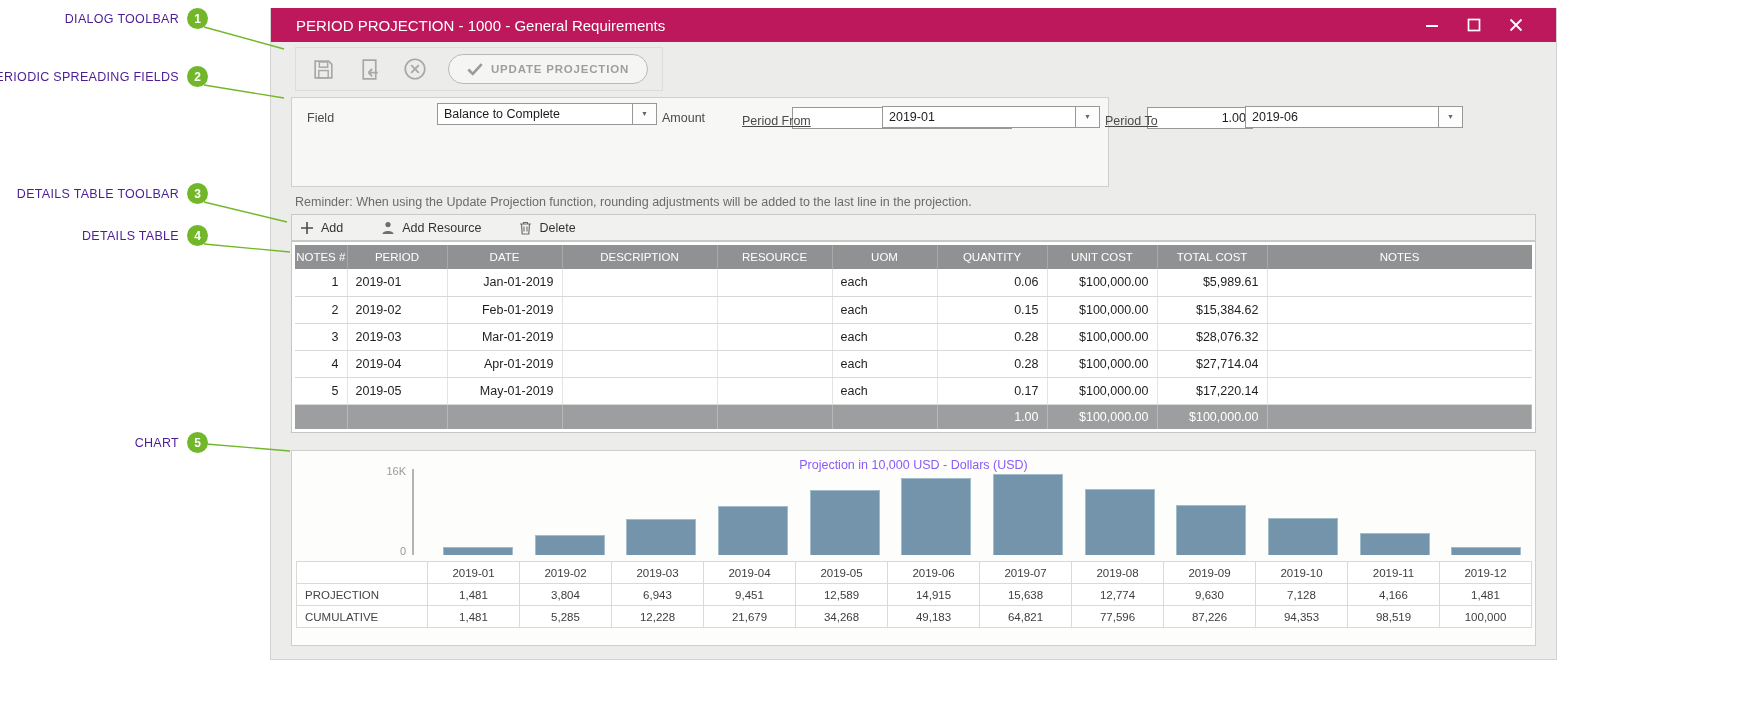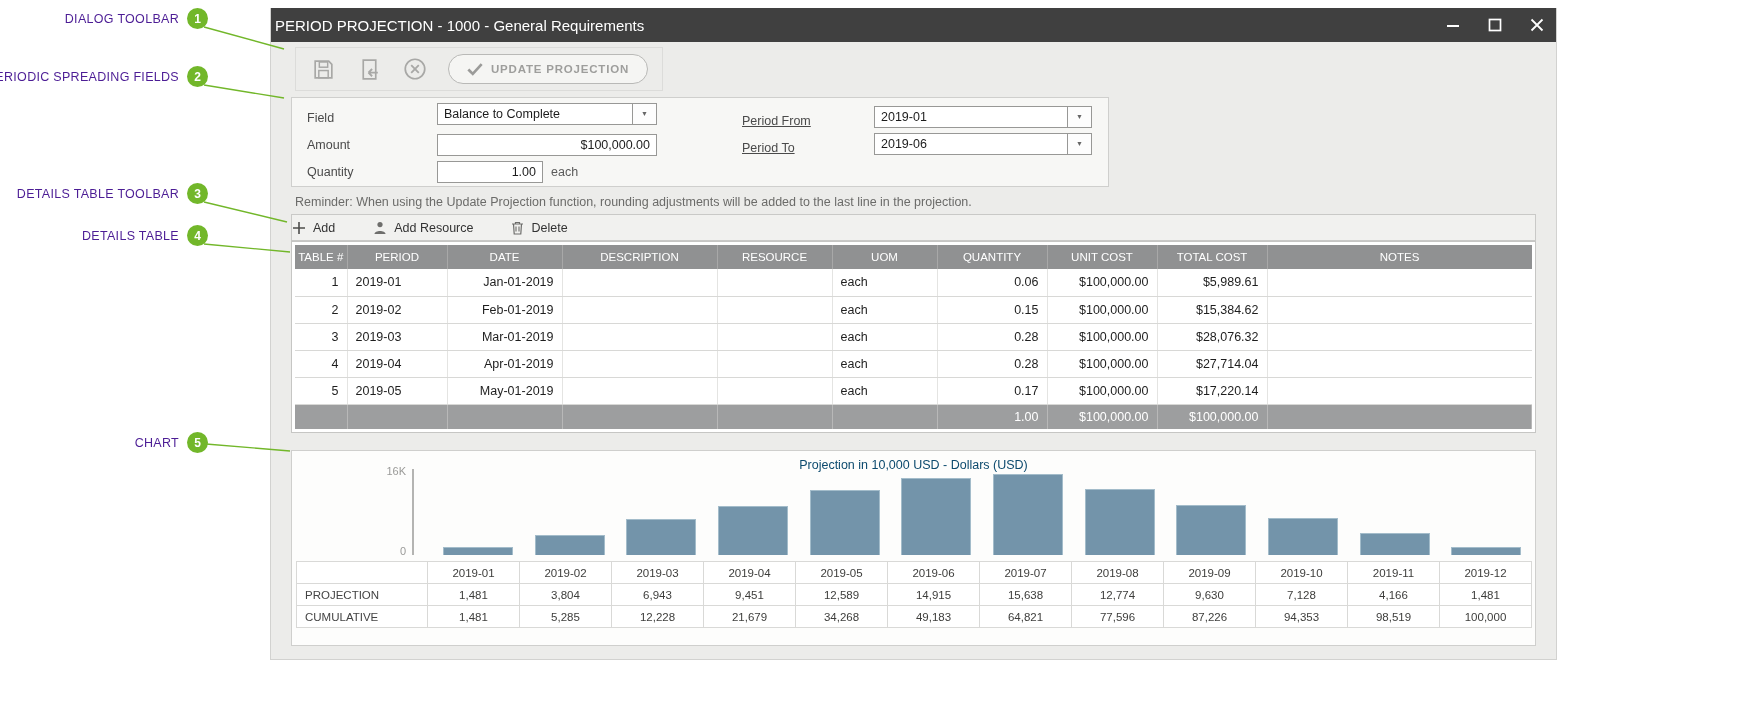--- a/index.html
+++ b/index.html
@@ -12,60 +12,60 @@
   .annot { position:absolute; left:0; width:208px; display:flex; align-items:center;
     justify-content:flex-end; gap:8px; z-index:6; }
   .annot-label { color:#4c1d95; font-size:12.5px; letter-spacing:.3px; white-space:nowrap; }
   .annot-badge { width:21px; height:21px; border-radius:50%; background:#72b72a; color:#fff;
     font-size:12px; font-weight:bold; display:flex; align-items:center; justify-content:center;
     flex:0 0 21px; }
 
   
   .dialog { position:absolute; left:270px; top:8px; width:1287px; height:652px;
     background:#ececea; border:1px solid #d2d2d0; border-top:none; }
-  .titlebar { height:34px; background:#404040; color:#fff; display:flex; align-items:center;
-    padding:0 4px; font-size:15px; }
+  .titlebar { height:34px; background:#be185d; color:#fff; display:flex; align-items:center;
+    padding:0 25px; font-size:15px; }
   .win-controls { margin-left:auto; display:flex; align-items:center; gap:24px; padding-right:6px; }
   .win-btn { width:18px; height:18px; display:flex; align-items:center; justify-content:center;
     cursor:pointer; }
 
   
   .main-toolbar { position:absolute; left:24px; top:39px; height:44px; display:flex;
     align-items:center; gap:20px; padding:0 14px; border:1px solid #dcdcda; background:#ececea; }
   .tb-icon { width:26px; height:26px; display:flex; align-items:center; justify-content:center;
     cursor:pointer; }
   .update-btn { display:flex; align-items:center; gap:8px; height:30px; padding:0 18px;
     border:1px solid #b9b9b7; border-radius:16px; background:#f5f5f3; color:#9e9e9c;
     font-size:11.5px; font-weight:bold; letter-spacing:.8px; cursor:pointer; }
 
   
   .fields-panel { position:absolute; left:20px; top:89px; width:818px; height:90px;
     background:#f7f7f5; border:1px solid #cfcfcd; }
-  .fieldcol { position:absolute; display:flex; flex-direction:column; gap:5px; }
+  .fieldcol { position:absolute; display:flex; flex-direction:row; gap:5px; }
   .fieldcol.left  { left:15px; top:9px;  width:372px; }
   .fieldcol.right { left:450px; top:12px; width:350px; }
   .frow { display:flex; align-items:center; height:22px; }
   .flabel { width:130px; font-size:12.5px; color:#4a4a4a; }
   .fieldcol.right .flabel { width:140px;text-decoration:underline; }
   .tinput { height:22px; border:1px solid #989896; background:#fff; font-size:12.5px;
     color:#1c1c1c; padding:0 6px; font-family:"Liberation Sans",sans-serif; }
   .combo { display:flex; height:31px; }
   .combo .tinput { border-right:none; width:194px; }
   .combo-arrow { width:25px; height:22px; border:1px solid #989896; background:#fdfdfd;
     display:flex; align-items:center; justify-content:center; font-size:7px; color:#666;
     cursor:pointer; }
   .num { text-align:right; }
   .suffix { font-size:12.5px; color:#5a5a5a; margin-left:8px; }
 
   .reminder { position:absolute; left:24px; top:187px; font-size:12.5px; color:#6b6b69; }
 
   
   .grid-toolbar { position:absolute; left:20px; top:206px; width:1245px; height:27px;
     background:#f1f1ef; border:1px solid #c9c9c7; display:flex; align-items:center;
-    gap:38px; padding:0 0; }
+    gap:38px; padding:0 8px; }
   .gt-btn { display:flex; align-items:center; gap:7px; font-size:12.5px; color:#333;
     cursor:pointer; }
 
   
   .details-panel { position:absolute; left:20px; top:233px; width:1245px;
     background:#fff; border:1px solid #c6c6c4; padding:3px; }
   table.grid { width:100%; border-collapse:collapse; table-layout:fixed; }
   table.grid th { background:#909192; color:#fff; font-weight:normal; font-size:11.5px;
     height:24px; border-right:1px solid #a8a8a8; text-align:center; overflow:hidden;
     white-space:nowrap; }
@@ -75,21 +75,21 @@
     overflow:hidden; white-space:nowrap; }
   table.grid td:last-child { border-right:none; }
   table.grid tr.totals td { background:#9d9e9f; color:#fff; height:25px;
     border-right:1px solid #b8b8b8; border-bottom:none; }
   .al { text-align:left; } .ar { text-align:right; }
 
   
   .chart-panel { position:absolute; left:20px; top:442px; width:1245px; height:196px;
     background:#fdfdfc; border:1px solid #cfcfcd; }
   .chart-title { position:absolute; left:0; top:7px; width:100%; text-align:center;
-    font-size:12.5px; color:#0c4a6e; }
+    font-size:12.5px; color:#8b5cf6; }
   .ytick-top { position:absolute; left:88px; top:14px; width:26px; text-align:right;
     font-size:11px; color:#9a9a98; }
   .ytick-zero { position:absolute; left:88px; top:94px; width:26px; text-align:right;
     font-size:11px; color:#9a9a98; }
   .yaxis { position:absolute; left:120px; top:18px; width:2px; height:86px; background:#b4b4b2; }
   .bars { position:absolute; left:140px; top:21px; width:1100px; height:83px;
     display:flex; align-items:flex-end; }
   .bar-col { flex:1; display:flex; justify-content:center; align-items:flex-end; height:100%; }
   .bar { width:70px; background:#7394aa; border:1px solid #a3bcca; border-bottom:none; }
   .chart-table { position:absolute; left:4px; top:110px; width:1236px;
@@ -253,21 +253,21 @@
         <col style="width:155px">
           <col style="width:115px">
           <col style="width:105px">
         <col style="width:110px">
           <col style="width:110px">
           <col style="width:110px">
           <col>
       </colgroup>
       <thead>
           <tr>
-            <th>TABLE #</th>
+            <th>NOTES #</th>
             <th>PERIOD</th>
             <th>DATE</th>
             <th>DESCRIPTION</th>
             <th>RESOURCE</th>
             <th>UOM</th>
             <th>QUANTITY</th>
             <th>UNIT COST</th>
             <th>TOTAL COST</th>
             <th>NOTES</th>
           </tr>

